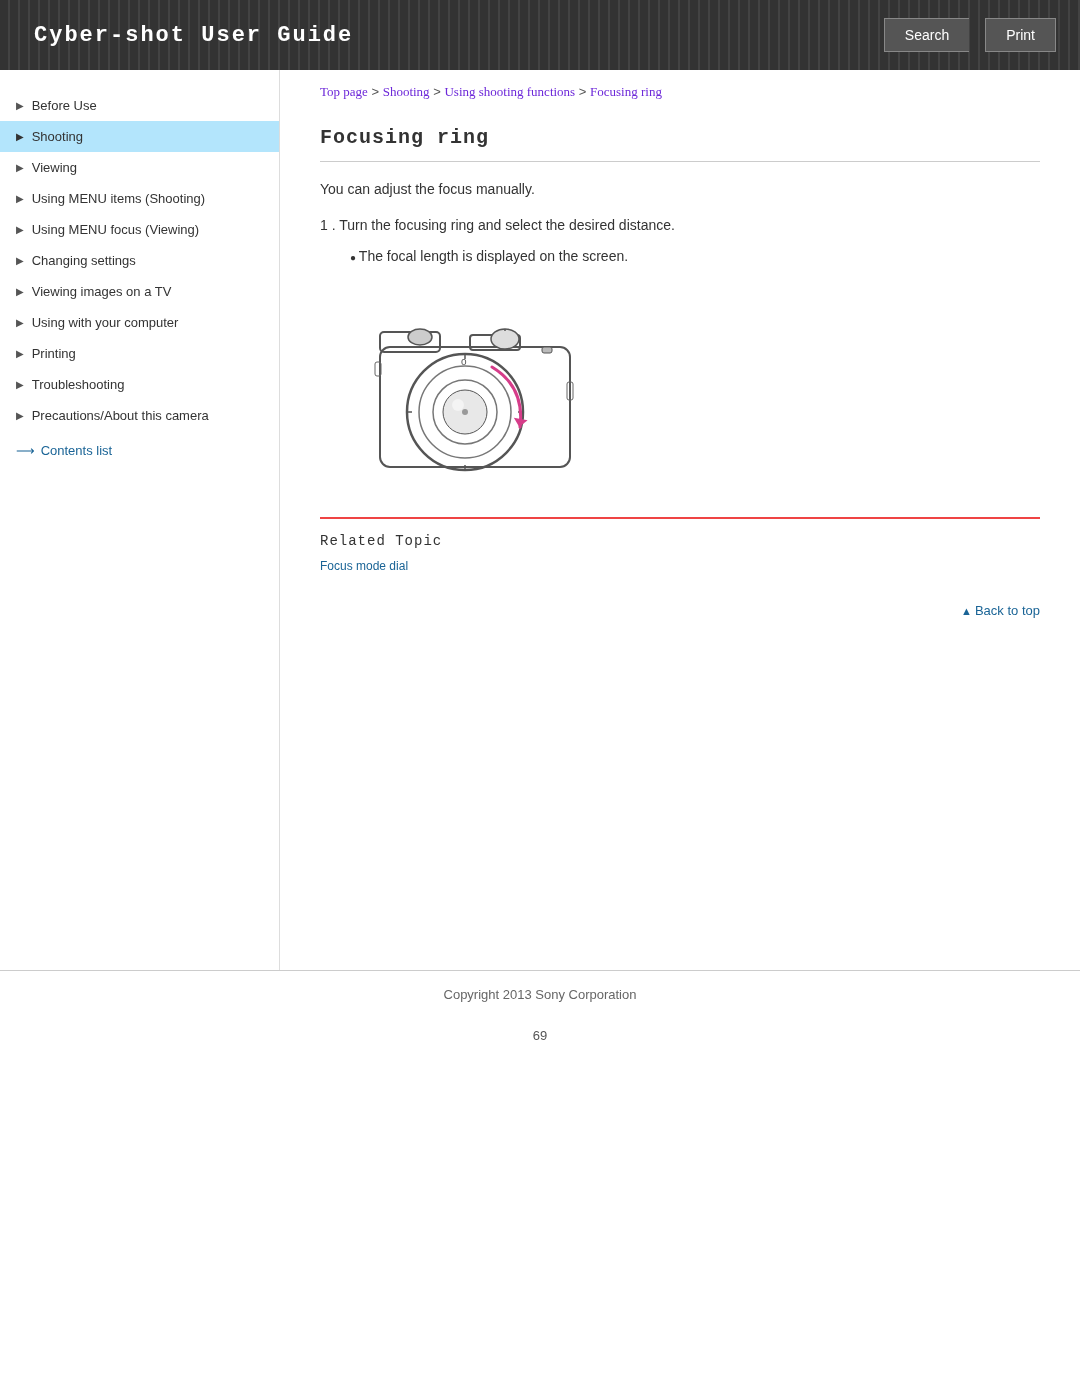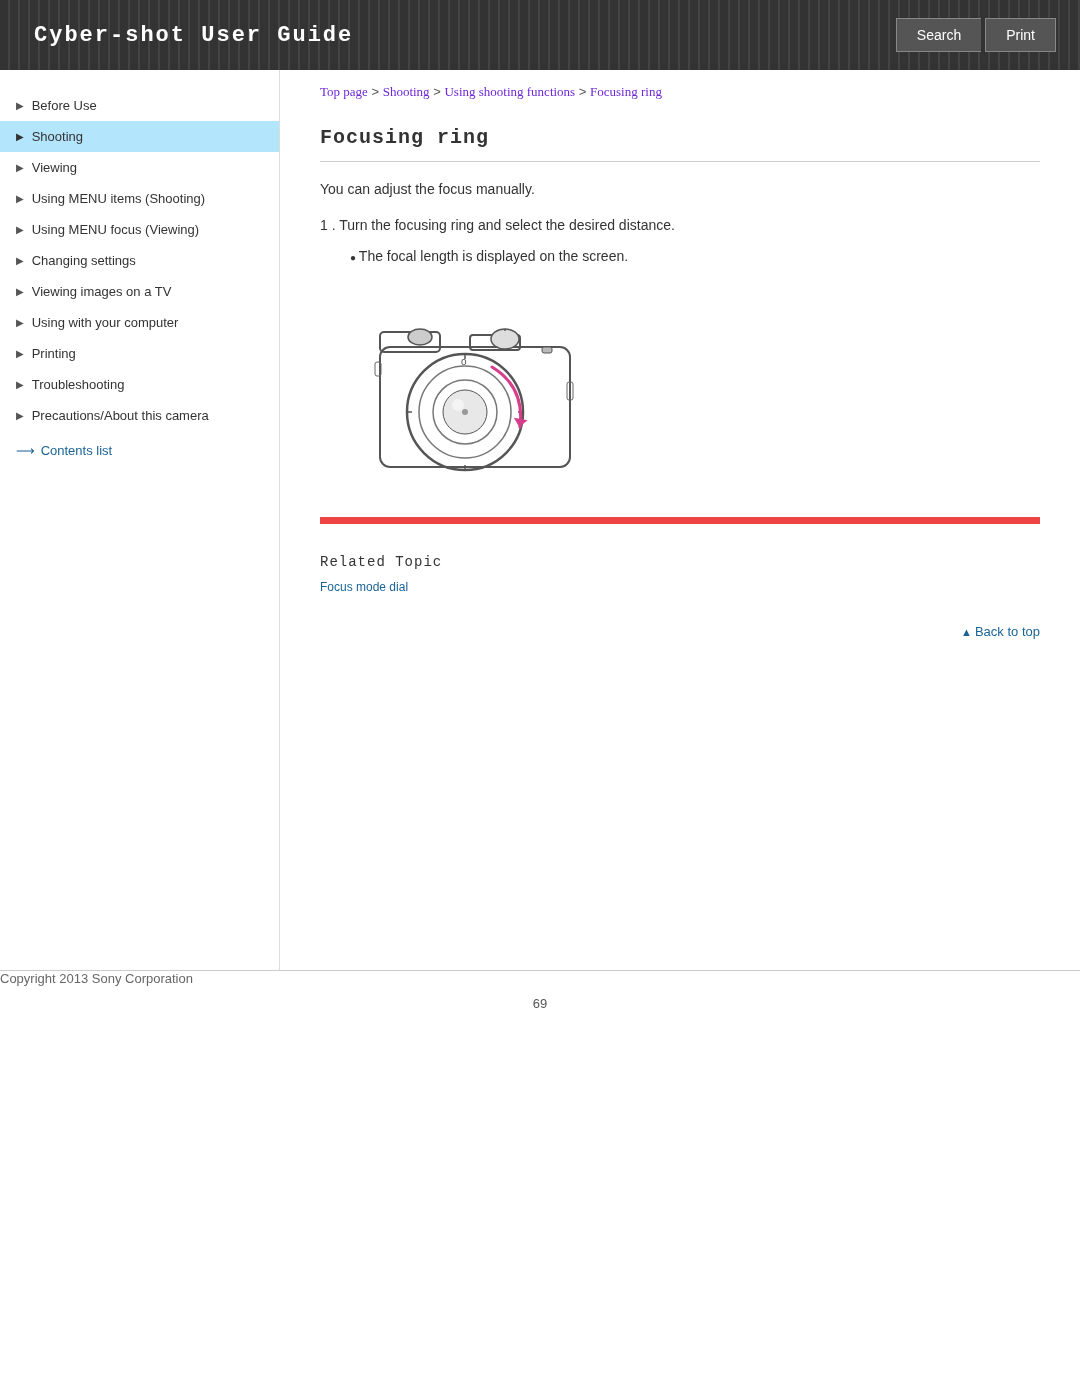--- a/index.html
+++ b/index.html
@@ -39,21 +39,21 @@
       font-size: 22px;
       font-family: 'Courier New', monospace;
       letter-spacing: 2px;
       padding-left: 30px;
       font-weight: bold;
     }
     .header-buttons {
       position: relative;
       z-index: 1;
       display: flex;
-      gap: 4px;
+      gap: 16px;
       padding-right: 20px;
     }
     .header-btn {
       background: #555;
       color: #fff;
       border: 1px solid #888;
       padding: 8px 20px;
       font-size: 14px;
       cursor: pointer;
     }
@@ -172,22 +172,22 @@
     }
 
     
     .camera-svg-wrap {
       width: 280px;
       height: 200px;
     }
 
     
     .related-section {
-      border-top: 7px solid #ef4444;
-      padding-top: 30px;
+      border-top: 2px solid #ef4444;
+      padding-top: 14px;
       margin-top: 10px;
     }
     .related-title {
       font-size: 14px;
       font-family: 'Courier New', monospace;
       letter-spacing: 1px;
       color: #333;
       margin-bottom: 8px;
     }
     .related-link {
@@ -210,20 +210,22 @@
       cursor: pointer;
     }
     .back-to-top::before {
       content: "▲ ";
       font-size: 11px;
     }
 
     
     .footer {
       border-top: 1px solid #ccc;
+      text-align: center;
+      padding: 16px;
       font-size: 13px;
       color: #666;
     }
 
     
     .page-number {
       text-align: center;
       padding: 10px;
       font-size: 13px;
       color: #555;

